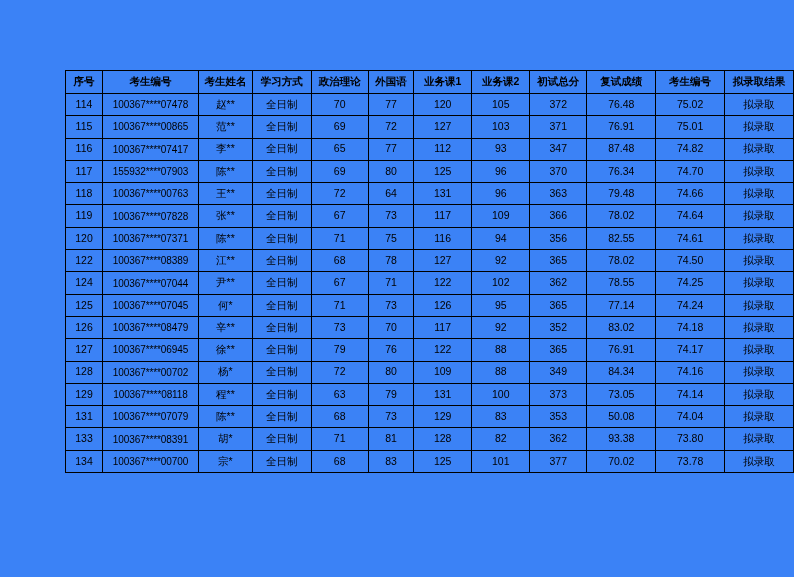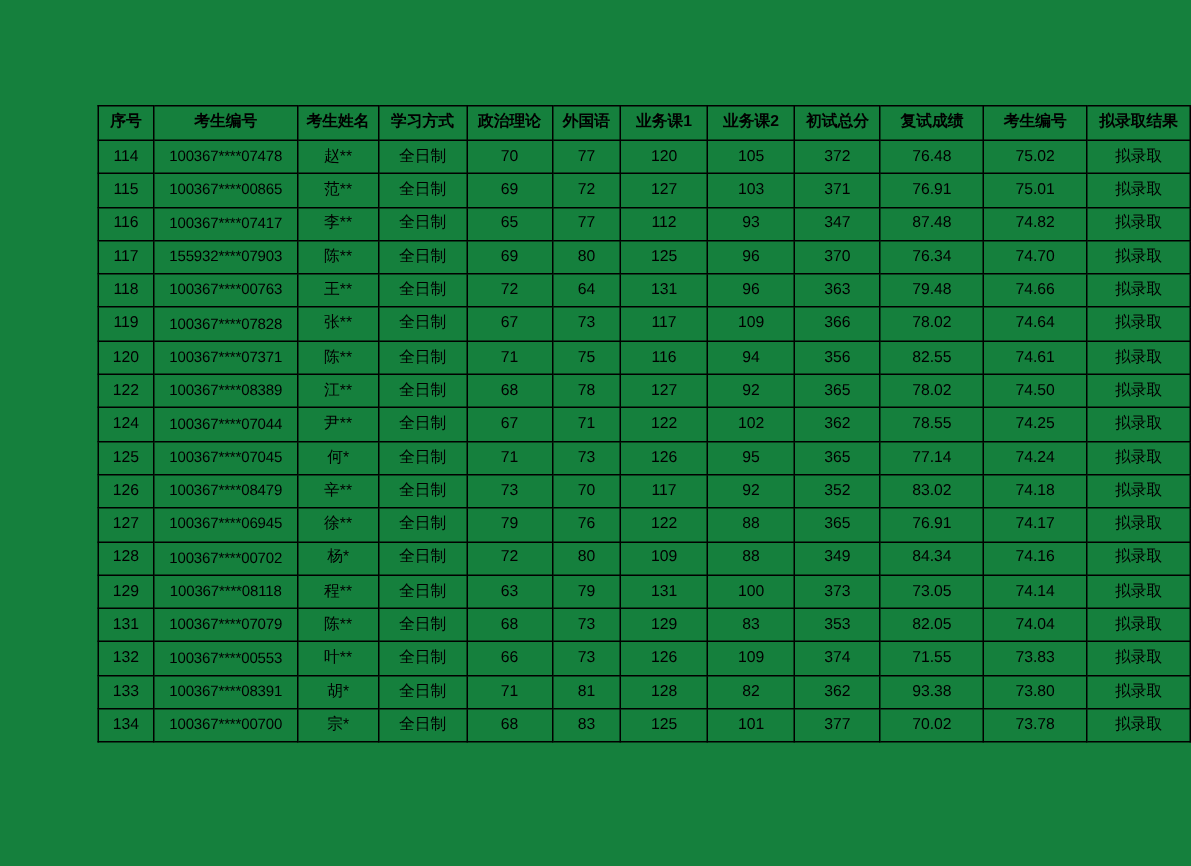--- a/index.html
+++ b/index.html
@@ -11,21 +11,21 @@
     width: 794px;
     height: 577px;
     font-family: "Liberation Sans", sans-serif;
     color: #000000;
     overflow: hidden;
   }
   #sheet {
     position: relative;
     width: 794px;
     height: 577px;
-    background: #15803d;
+    background: #3b82f6;
   }
   table.admit-table {
     position: absolute;
     left: 65px;
     top: 70px;
     border-collapse: collapse;
     table-layout: fixed;
     font-size: 10.5px;
     line-height: 1.1;
   }
@@ -297,36 +297,22 @@
         <tr>
           <td>131</td>
           <td class="examid">100367****07079</td>
           <td class="name">陈**</td>
           <td>全日制</td>
           <td>68</td>
           <td>73</td>
           <td>129</td>
           <td>83</td>
           <td>353</td>
-          <td>82.05</td>
+          <td>50.08</td>
           <td>74.04</td>
-          <td>拟录取</td>
-        </tr>
-        <tr>
-          <td>132</td>
-          <td class="examid">100367****00553</td>
-          <td class="name">叶**</td>
-          <td>全日制</td>
-          <td>66</td>
-          <td>73</td>
-          <td>126</td>
-          <td>109</td>
-          <td>374</td>
-          <td>71.55</td>
-          <td>73.83</td>
           <td>拟录取</td>
         </tr>
         <tr>
           <td>133</td>
           <td class="examid">100367****08391</td>
           <td class="name">胡*</td>
           <td>全日制</td>
           <td>71</td>
           <td>81</td>
           <td>128</td>

